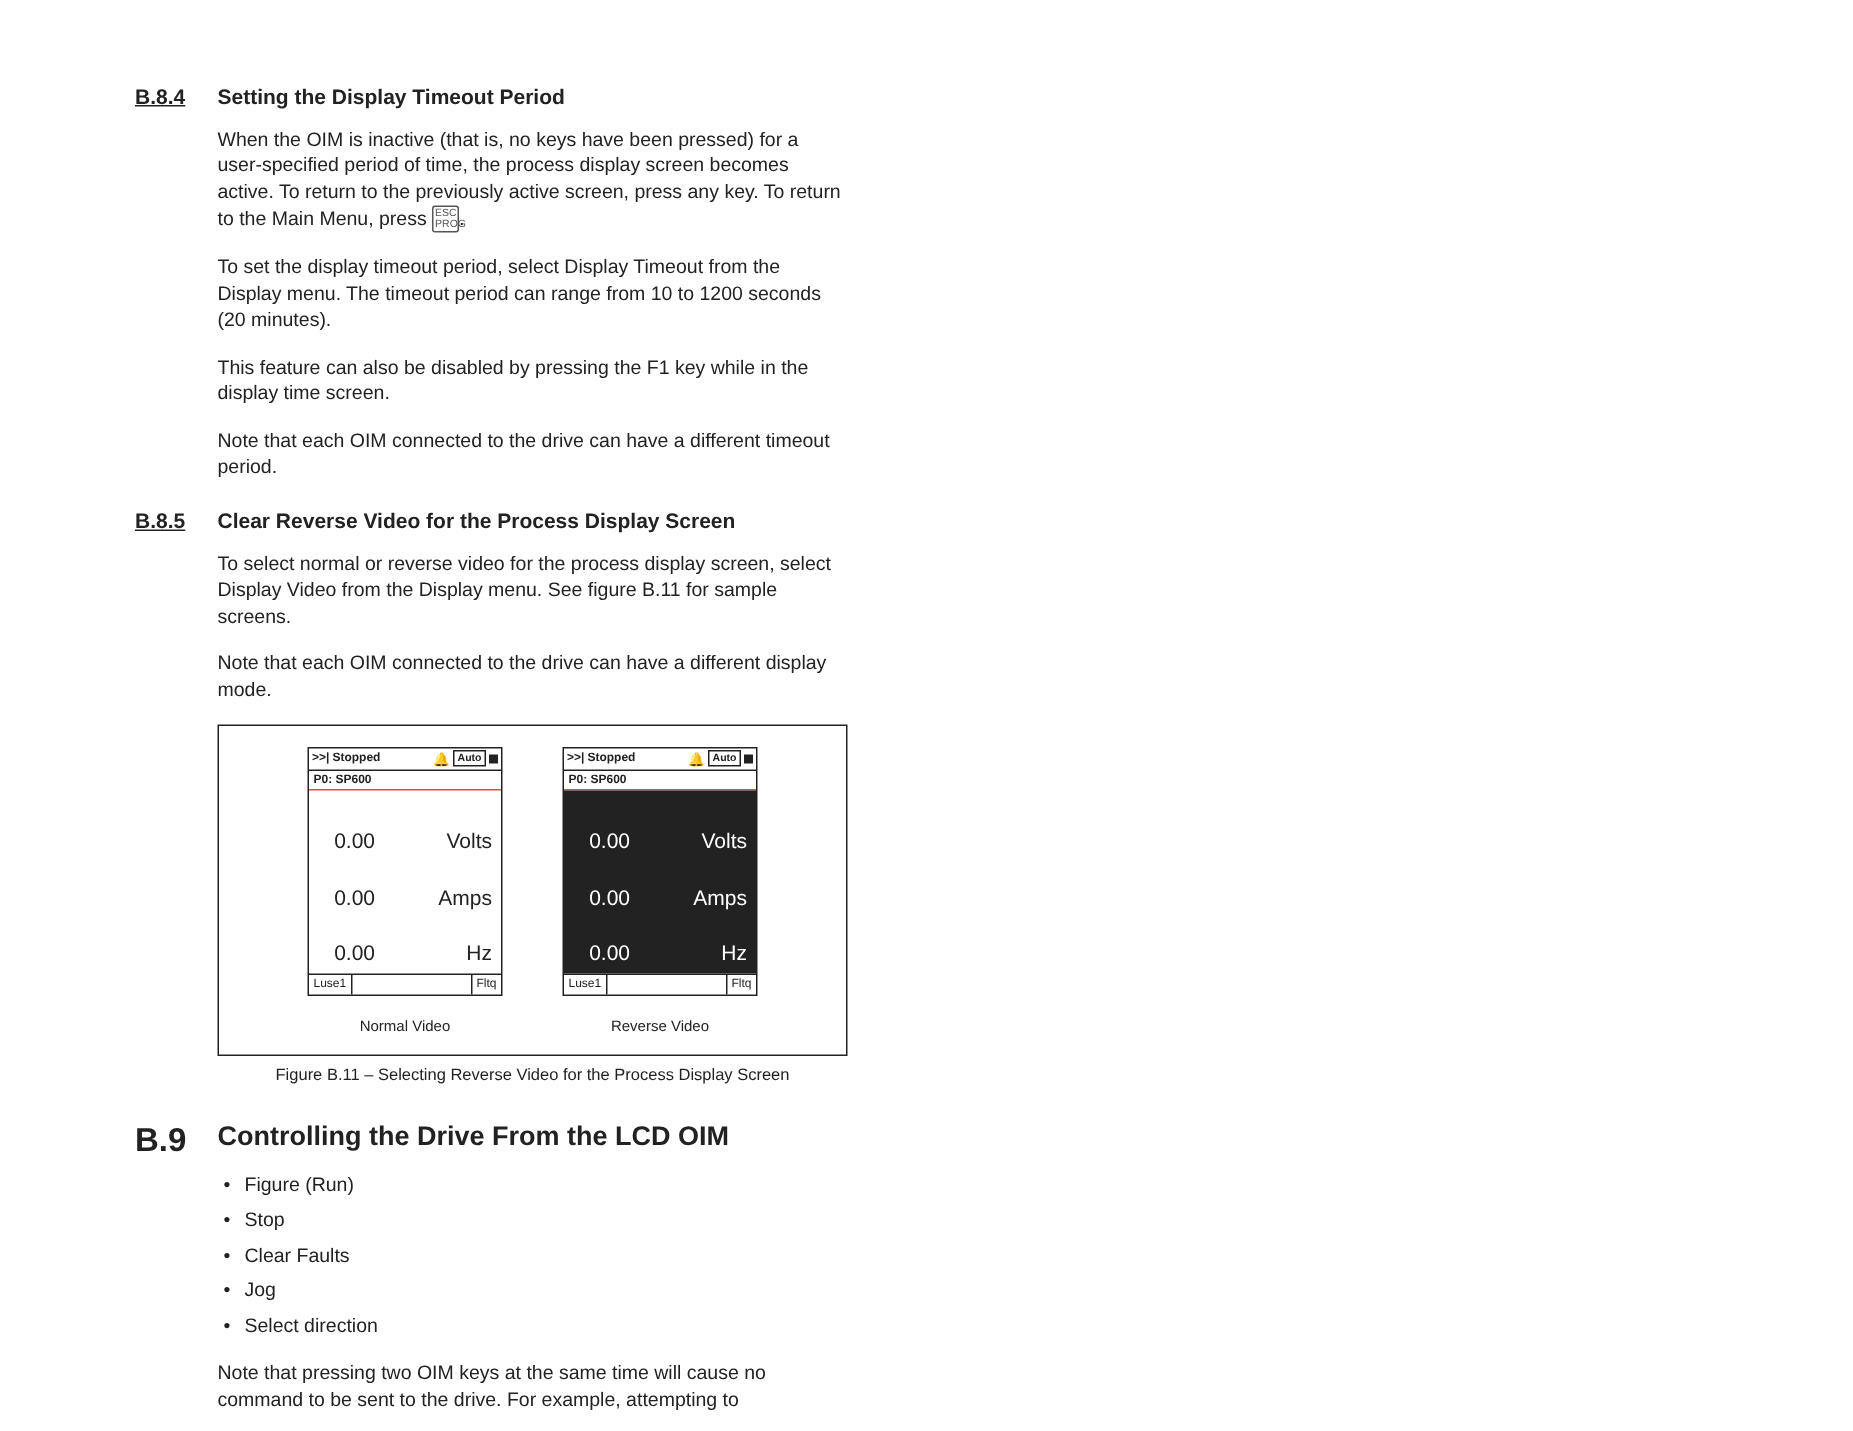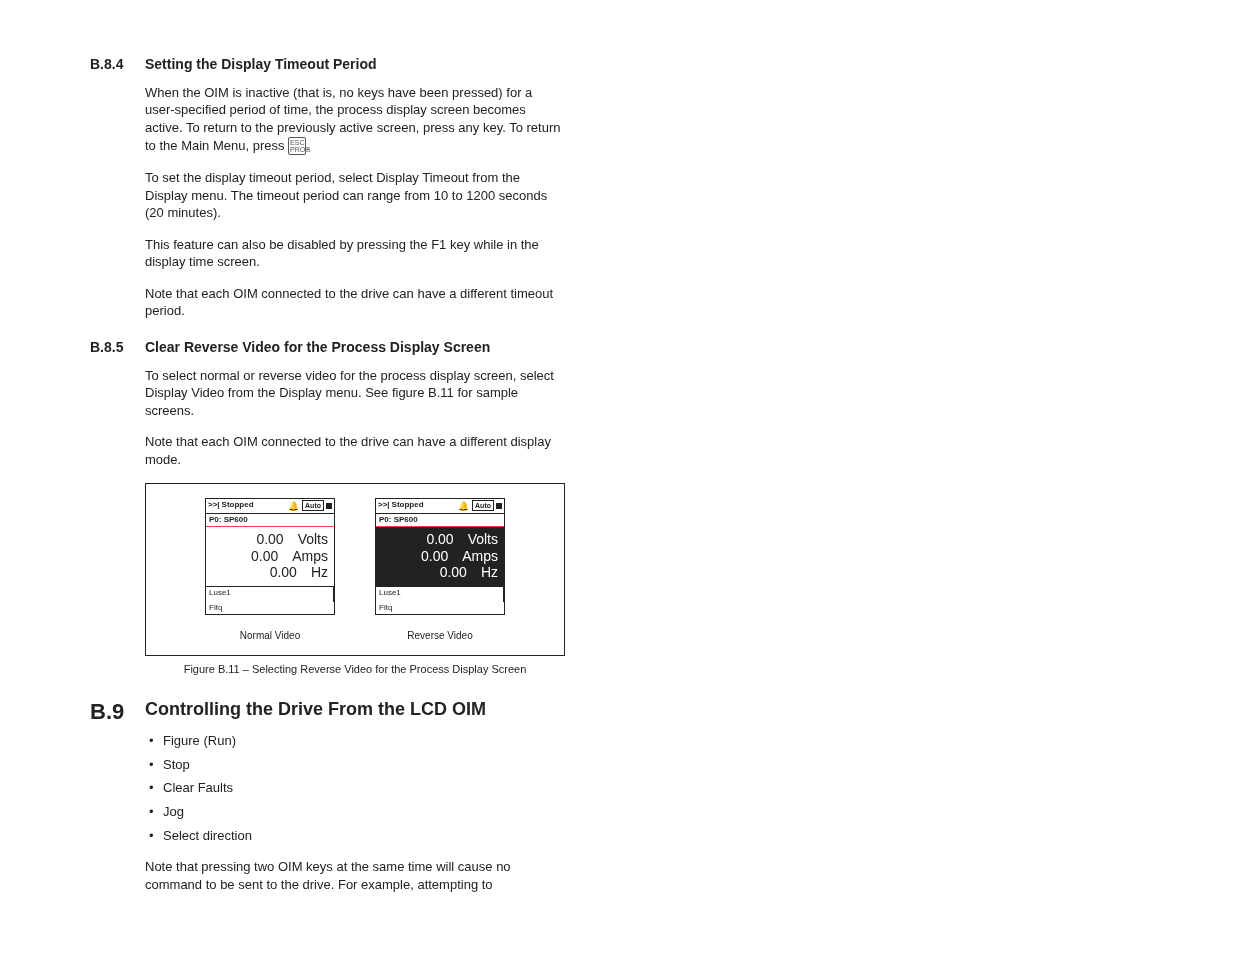--- a/index.html
+++ b/index.html
@@ -7,21 +7,21 @@
     font-family: Arial, Helvetica, sans-serif;
     font-size: 13px;
     color: #222;
     background: #fff;
     width: 1235px;
     padding: 55px 90px 30px 90px;
     line-height: 1.35;
   }
   .section { margin-bottom: 18px; }
   .section-row { display: flex; align-items: flex-start; }
-  .sec-num { width: 55px; flex: 0 0 55px; font-weight: bold; font-size: 14px; }
+  .sec-num { width: 55px; flex: 0 0 55px; font-weight: bold; font-size: 14px; text-decoration: underline; }
   .sec-num-big { width: 55px; flex: 0 0 55px; font-weight: bold; font-size: 22px; }
   .sec-title { font-weight: bold; font-size: 14px; text-align: right; }
   .sec-title-big { font-weight: bold; font-size: 18px; }
   .body-col { margin-left: 55px; max-width: 420px; }
   .para { margin: 10px 0 14px 0; }
   .key-icon {
     display: inline-block;
     font-size: 7px;
     line-height: 1;
     border: 1px solid #555;
@@ -62,23 +62,23 @@
     font-size: 8px;
   }
   .screen .topbar .left { display:flex; align-items:center; gap:2px; }
   .screen .topbar .right { display:flex; align-items:center; gap:2px; }
   .arrow-icon { font-size:8px; }
   .bell-icon { font-size:9px; }
   .autobox { border:1px solid #222; padding:0 2px; font-size:7px; font-weight:bold; }
   .stop-square { display:inline-block; width:6px; height:6px; background:#222; }
   .screen .p0 { border-bottom: 1px solid #ef4444; padding: 1px 3px; font-size:8px; font-weight:bold;}
   .screen .mid { padding: 4px 6px 6px 6px; }
-  .screen .mid .row { display:flex; justify-content:flex-end; gap:14px; font-size:14px; line-height:1.15;}
+  .screen .mid .row { display:flex; justify-content:space-between; gap:14px; font-size:14px; line-height:1.15;margin-top:21px;}
   .screen .mid .row .val { width:38px; text-align:right;}
-  .screen .botbar { display:flex; border-top:1px solid #222; font-size:8px;flex-direction:column; }
+  .screen .botbar { display:flex; border-top:1px solid #222; font-size:8px; }
   .screen .botbar div { padding:1px 3px; }
   .screen .botbar .l { border-right:1px solid #222; flex:0 0 auto;}
   .screen .botbar .sp { flex:1; border-right:1px solid #222;}
   .screen .botbar .r { flex:0 0 auto;}
   .screen.reverse .mid { background:#222; color:#fff; }
   .screen-label { font-size: 10px; margin-top: 14px; }
   .fig-caption { font-size: 11px; text-align: center; width: 420px; margin-bottom: 20px; }
 </style>
 </head>
 <body>

